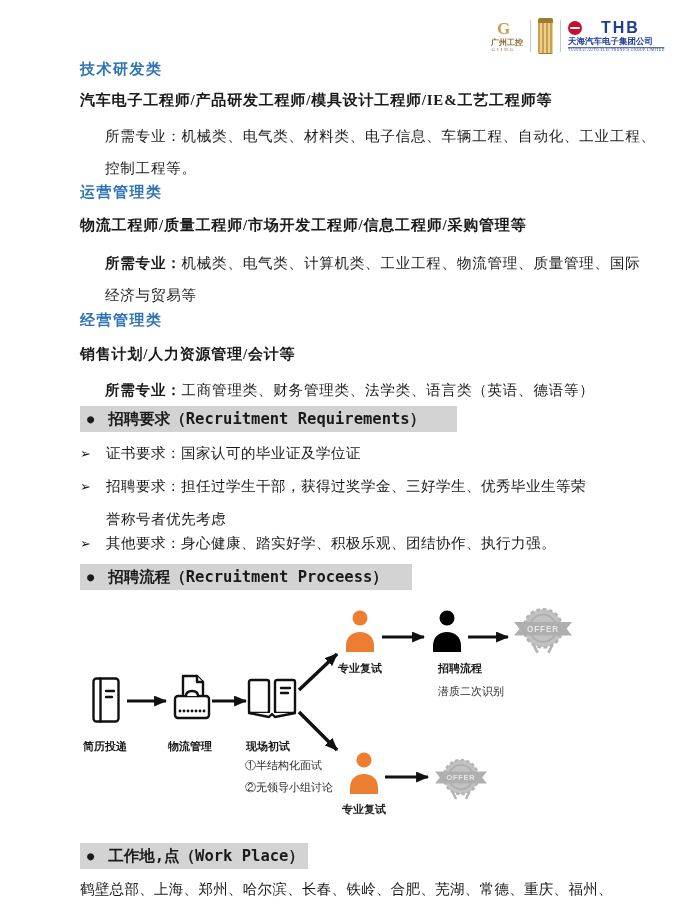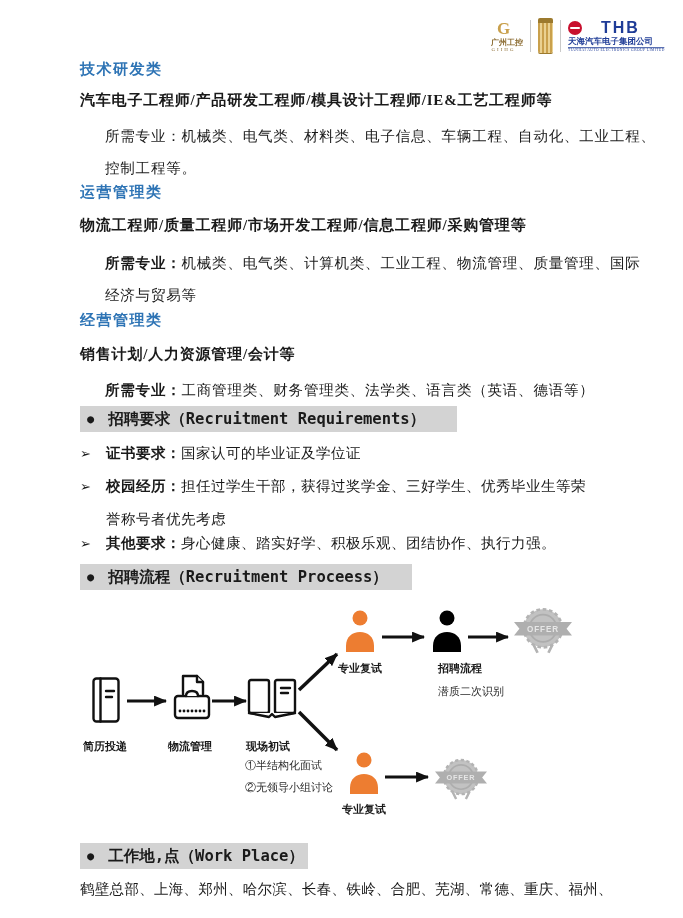--- a/index.html
+++ b/index.html
@@ -37,21 +37,21 @@
   .sec-title{left:80px;font:bold 15px "Liberation Serif",serif;color:var(--blue);letter-spacing:1.5px;}
   .jobs{left:80px;font:bold 15px "Liberation Serif",serif;letter-spacing:.8px;white-space:nowrap;}
   .majors{left:80px;font:14.5px/32px "Liberation Serif",serif;letter-spacing:.8px;margin-left:25px;}
   .majors b{font-weight:bold;}
   .bar{left:80px;height:26px;background:var(--gray);display:flex;align-items:center;
     font:bold 15.5px "DejaVu Sans Mono","Liberation Sans",sans-serif;white-space:nowrap;}
   .bar .dot{font-size:12px;margin:0 14px 0 7px;}
   .req-item{left:80px;display:flex;font:14.5px/33px "Liberation Serif",serif;letter-spacing:.5px;}
   .req-item .marker{width:26px;font-size:13px;flex:none;}
   .req-item .content{width:485px;}
-  .req-item .label{font-weight:bold;}
+  .req-item .label{font-weight:normal;}
   .locations{left:80px;font:14.5px "Liberation Serif",serif;letter-spacing:.3px;white-space:nowrap;}
   
   .flow-label{font:bold 11px "Liberation Sans",sans-serif;text-align:center;width:60px;white-space:nowrap;}
   .flow-label-l{font:bold 11px "Liberation Sans",sans-serif;white-space:nowrap;}
   .flow-note{font:11px "Liberation Sans",sans-serif;color:#2a2a2a;white-space:nowrap;}
   .icon-stroke{stroke:#111;stroke-width:2.4;fill:#fff;stroke-linejoin:round;stroke-linecap:round;}
   .person-orange{color:var(--orange);}
   .person-black{color:var(--pblack);}
   .arrows{pointer-events:none;}
 </style>
@@ -101,21 +101,21 @@
     <span class="dot">●</span>
     <span>招聘要求（Recruitment Requirements）</span>
   </div>
 
   <div class="abs req-item" style="top:437px">
     <span class="marker">➢</span>
     <div class="content"><span class="label">证书要求：</span><span>国家认可的毕业证及学位证</span></div>
   </div>
   <div class="abs req-item" style="top:470px">
     <span class="marker">➢</span>
-    <div class="content"><span class="label">校园经历：</span><span>担任过学生干部，获得过奖学金、三好学生、优秀毕业生等荣誉称号者优先考虑</span></div>
+    <div class="content"><span class="label">招聘要求：</span><span>担任过学生干部，获得过奖学金、三好学生、优秀毕业生等荣誉称号者优先考虑</span></div>
   </div>
   <div class="abs req-item" style="top:527px">
     <span class="marker">➢</span>
     <div class="content"><span class="label">其他要求：</span><span>身心健康、踏实好学、积极乐观、团结协作、执行力强。</span></div>
   </div>
 
   <div class="abs bar" style="top:564px;width:332px">
     <span class="dot">●</span>
     <span>招聘流程（Recruitment Proceess）</span>
   </div>

